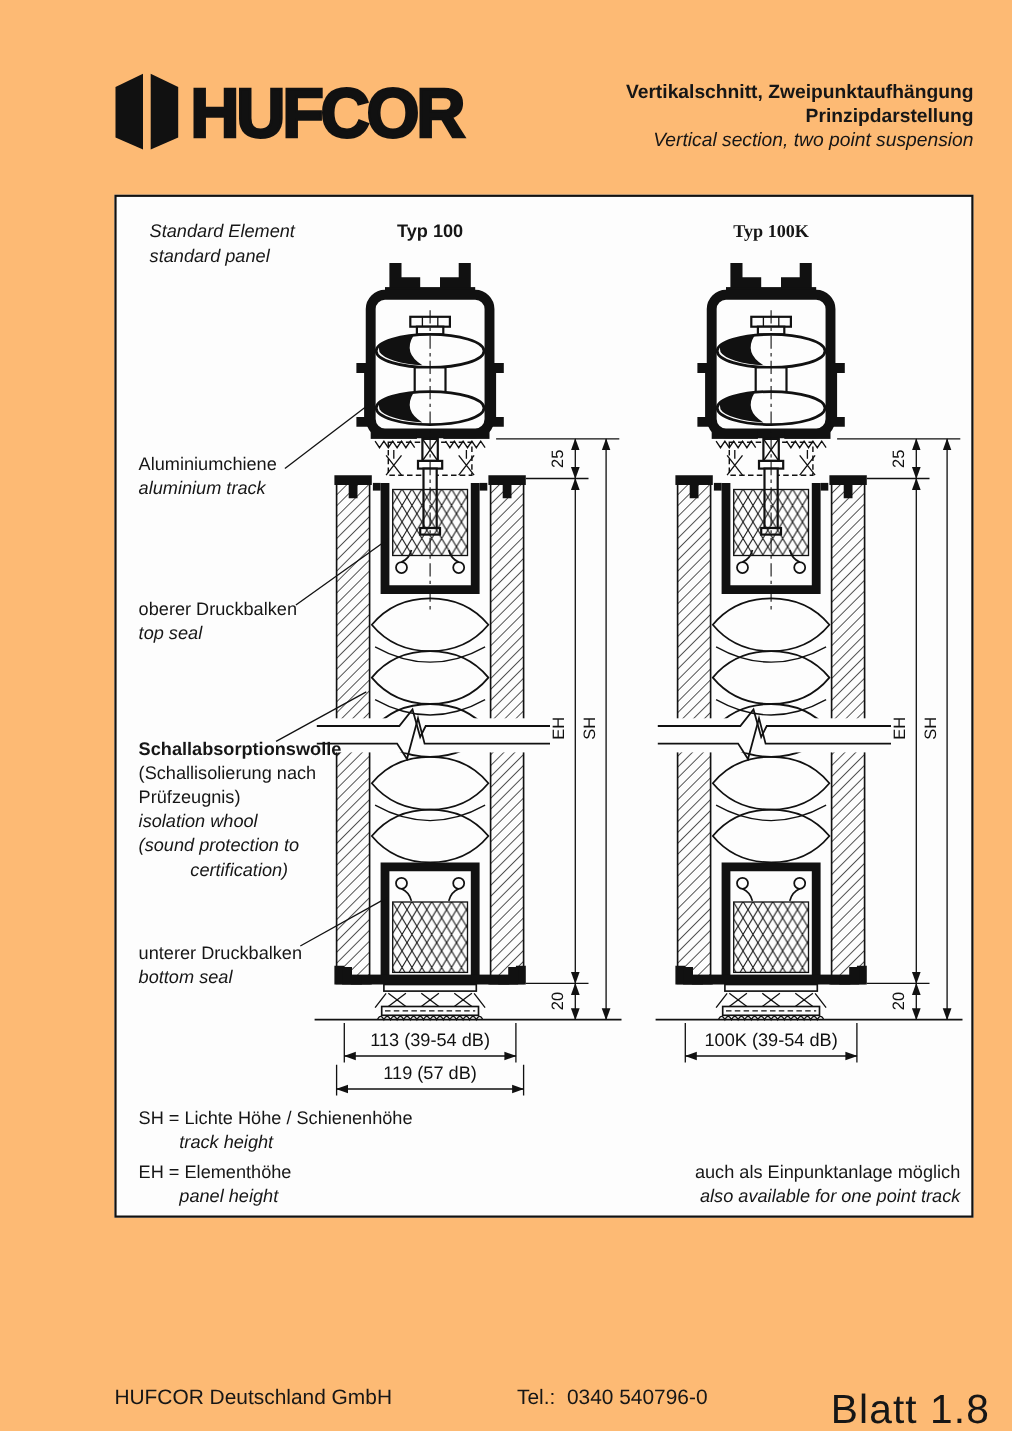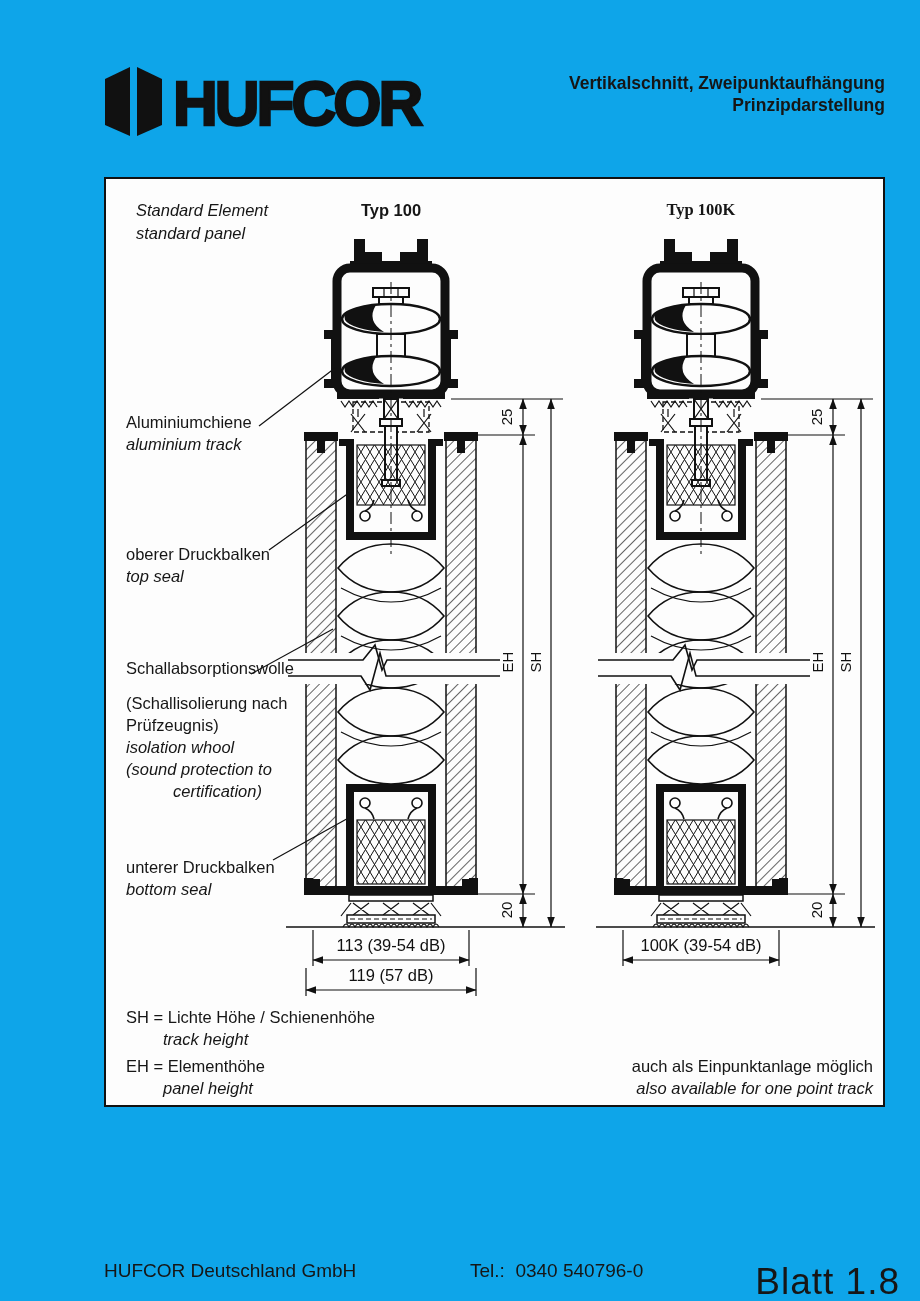--- a/index.html
+++ b/index.html
@@ -1,17 +1,17 @@
 <!DOCTYPE html>
 <html><head>
 <meta charset="utf-8">
 <style>
   html,body{margin:0;padding:0;}
   body{width:920px;height:1301px;background:#fdfdfd;font-family:"Liberation Sans",sans-serif;color:#161616;}
-  .page{position:relative;width:920px;height:1301px;overflow:hidden;background:#0ea5e9;}
+  .page{position:relative;width:920px;height:1301px;overflow:hidden;background:#fdba74;}
 
   
   .logo{position:absolute;left:103px;top:66px;display:flex;align-items:center;gap:8px;}
   .logo-text{font-size:62px;font-weight:bold;letter-spacing:-3px;-webkit-text-stroke:2.4px #111;color:#111;line-height:1;transform:scaleY(1.02);}
   .hdr-right{position:absolute;right:35px;top:72px;text-align:right;line-height:22px;font-size:17.5px;}
   .hdr-right .b{font-weight:bold;}
   .hdr-right .i{font-style:italic;}
 
   
   .dbox{position:absolute;left:104px;top:177px;width:777px;height:926px;border:2px solid #111;background:#fdfdfd;}
@@ -43,20 +43,21 @@
   <div class="logo">
     <svg width="62" height="76" viewBox="0 0 60 76">
       <path d="M1,13 L26,1 L26,70 L1,59 Z" fill="#111"></path>
       <path d="M33,1 L58,13 L58,59 L33,70 Z" fill="#111"></path>
     </svg>
     <span class="logo-text">HUFCOR</span>
   </div>
   <div class="hdr-right">
     <div class="b">Vertikalschnitt, Zweipunktaufhängung</div>
     <div class="b">Prinzipdarstellung</div>
+    <div class="i">Vertical section, two point suspension</div>
   </div>
 
   <div class="dbox">
 
     <svg width="777" height="926" viewBox="105 177 777 926">
       <defs>
         <marker id="ar" markerWidth="11" markerHeight="11" viewBox="0 0 10 10" refX="9.5" refY="5" orient="auto-start-reverse" markerUnits="userSpaceOnUse">
           <path d="M0,1.4 L10,5 L0,8.6 Z" fill="#111"></path>
         </marker>
         <pattern id="hatch" width="7" height="7" patternUnits="userSpaceOnUse" patternTransform="rotate(45)">
@@ -200,21 +201,21 @@
     <div class="lbl it" style="left:30px;top:43px;">standard panel</div>
     <div class="lbl bold ctr" style="left:210px;top:20px;width:150px;">Typ 100</div>
     <div class="lbl bold ctr" style="left:520px;top:20px;width:150px;font-family:Liberation Serif, serif;">Typ 100K</div>
 
     <div class="lbl" style="left:20px;top:232px;">Aluminiumchiene</div>
     <div class="lbl it" style="left:20px;top:254px;">aluminium track</div>
 
     <div class="lbl" style="left:20px;top:364px;">oberer Druckbalken</div>
     <div class="lbl it" style="left:20px;top:386px;">top seal</div>
 
-    <div class="lbl" style="left:20px;top:478px;">Schallabsorptionswolle</div>
+    <div class="lbl" style="left:20px;top:491px;font-weight:bold;">Schallabsorptionswolle</div>
     <div class="lbl" style="left:20px;top:513px;">(Schallisolierung nach</div>
     <div class="lbl" style="left:20px;top:535px;">Prüfzeugnis)</div>
     <div class="lbl it" style="left:20px;top:557px;">isolation whool</div>
     <div class="lbl it" style="left:20px;top:579px;">(sound protection to</div>
     <div class="lbl it" style="left:20px;top:601px;margin-left:47px;">certification)</div>
 
     <div class="lbl" style="left:20px;top:677px;">unterer Druckbalken</div>
     <div class="lbl it" style="left:20px;top:699px;">bottom seal</div>
 
     <div class="lbl" style="left:20px;top:827px;">SH = Lichte Höhe / Schienenhöhe</div>

